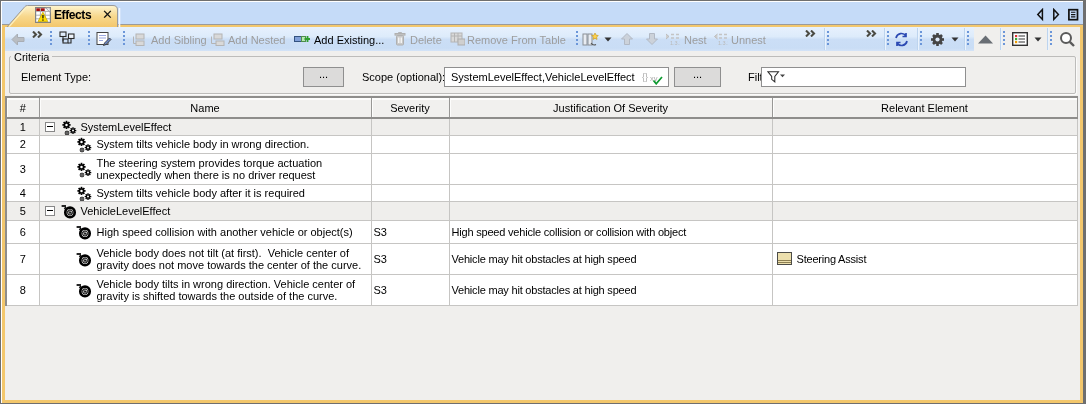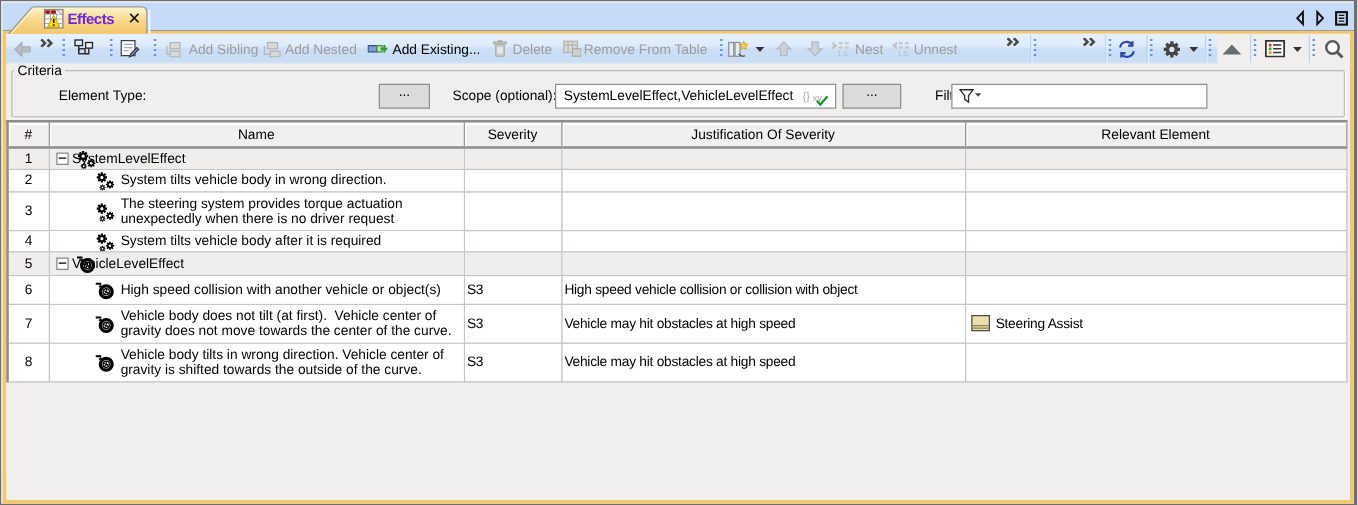--- a/index.html
+++ b/index.html
@@ -4,21 +4,21 @@
 <style>
 * { margin:0; padding:0; box-sizing:border-box; }
 html,body { width:1086px; height:404px; overflow:hidden; }
 body { font-family:"Liberation Sans", sans-serif; font-size:11px; color:#000; }
 #win { position:relative; width:1086px; height:404px; background:#6f6f6f; }
 #inner { position:absolute; left:1px; top:1px; width:1082px; height:402px; background:#fff; }
 
 #tabbar { position:absolute; left:1px; top:1px; width:1081px; height:22px; background:#c5dbf8; z-index:3; }
 #tabsvg { position:absolute; left:0px; top:1px; }
 #tabicon { position:absolute; left:33px; top:5px; }
-#tablabel { position:absolute; left:52px; top:6px; font-size:12px; font-weight:bold; color:#6d28d9; letter-spacing:-0.4px; }
+#tablabel { position:absolute; left:52px; top:6px; font-size:12px; font-weight:bold; color:#000000; letter-spacing:-0.4px; }
 #tabclose { position:absolute; left:100px; top:5px; font-size:13px; font-weight:normal; color:#111; }
 #tabnav { position:absolute; left:1034px; top:6px; }
 
 #frame { position:absolute; left:1px; top:23px; width:1081px; height:379px; background:linear-gradient(#9a9a9a 0,#9a9a9a 1px,#f3c76c 1px); }
 #content { position:absolute; left:3px; top:3px; width:1075px; height:373px; background:#f0efed; }
 
 #toolbar { position:absolute; left:0; top:0; width:969px; height:24px;
   background:linear-gradient(#e7f1fd 0%, #ddebfb 40%, #cbdef6 52%, #c9ddf5 88%, #d3e3f7 100%); }
 .tbtext { position:absolute; top:7px; color:#9d9d9d; white-space:nowrap; }
 .tbtext.en { color:#000; }
@@ -39,21 +39,21 @@
 #tbl { position:absolute; left:0px; top:0px; border-collapse:collapse; table-layout:fixed;
   border-left:2px solid #8e8d8b; border-top:2px solid #8e8d8b; border-right:1px solid #aaa9a7; border-bottom:1px solid #b5b4b2; }
 #tbl th { background:#f1f0ee; font-weight:normal; font-size:11px; text-align:center;
   border-right:1px solid #989795; border-bottom:2px solid #8e8d8b;
   box-shadow:inset 1px 2px 0 #fdfdfc; height:21px; padding:0; }
 #tbl td { border:1px solid #c6c5c3; font-size:11px; padding:0 2px; vertical-align:middle; overflow:hidden; letter-spacing:-0.2px; }
 #tbl tr.grp td { background:#efeeec; }
 #tbl tr.w td { background:#fff; }
 #tbl td.num { text-align:center; padding:0; }
 #tbl td.namecell { position:relative; padding-left:57px; letter-spacing:0px; }
-#tbl td.namecell.g { padding-left:18px; }
+#tbl td.namecell.g { padding-left:41px; }
 #tbl td.rel { position:relative; padding-left:24px; }
 .minus { position:absolute; left:5px; top:50%; margin-top:-5px; width:10px; height:10px; border:1px solid #878787; background:#fff; }
 .minus:after { content:""; position:absolute; left:1px; top:3px; width:6px; height:1px; background:#000; }
 .rowico { position:absolute; left:36px; top:50%; margin-top:-7px; width:17px; height:16px; }
 tr.grp .rowico { left:21px; }
 .relico { position:absolute; left:4px; top:50%; margin-top:-7px; width:15px; height:13px;
   background:#ecdfad; border:1px solid #4c4c48; }
 .relico:after { content:""; position:absolute; left:0px; top:7px; width:13px; height:1px; background:#8d7f52; box-shadow:0 2px 0 #8d7f52; }
 
 #statusbar { position:absolute; left:-2px; top:358px; width:1079px; height:15px; border-top:1px solid #9b9a98; background:#f0efed; padding:2px 0 0 1px; }
@@ -281,21 +281,21 @@
       <span class="gsep" style="left:1042px;"></span>
       <span class="handle" style="left:1045px;"></span>
       <svg class="tbico" style="left:1054px;top:4px" width="17" height="17" viewBox="0 0 17 17">
         <circle cx="7" cy="7" r="5" fill="#fff" stroke="#5a5a5a" stroke-width="2"></circle>
         <line x1="10.8" y1="10.8" x2="15" y2="15" stroke="#5a5a5a" stroke-width="2.4"></line>
       </svg>
     </div>
     <div id="criteria">
       <div id="critbox"></div>
       <span id="critlabel">Criteria</span>
-      <span class="clab" style="left:16px;margin-left:26px;">Element Type:</span>
+      <span class="clab" style="left:16px;">Element Type:</span>
       <div class="cbtn" style="left:298px; width:41px;">...</div>
       <span class="clab" style="left:357px;">Scope (optional):</span>
       <div class="cinput" style="left:439px; width:225px;">SystemLevelEffect,VehicleLevelEffect
         <svg style="position:absolute;right:4px;top:3px" width="22" height="14" viewBox="0 0 22 14">
           <text x="0" y="9" font-size="9" fill="#ababab" font-family="Liberation Sans">{}</text>
           <text x="8" y="10" font-size="7.5" fill="#ababab" font-family="Liberation Sans">xy</text>
           <path d="M 11.5 9.5 L 14.2 12.8 L 20 6" fill="none" stroke="#0c9a2e" stroke-width="1.7"></path>
         </svg>
       </div>
       <div class="cbtn" style="left:669px; width:47px;">...</div>

